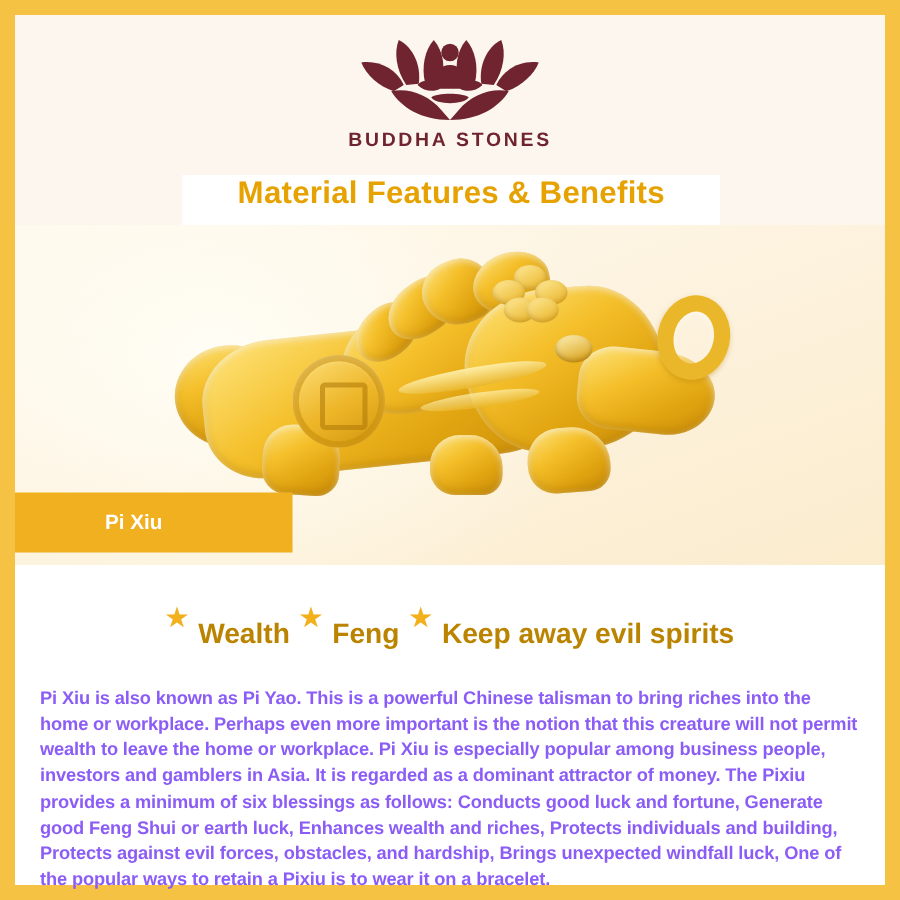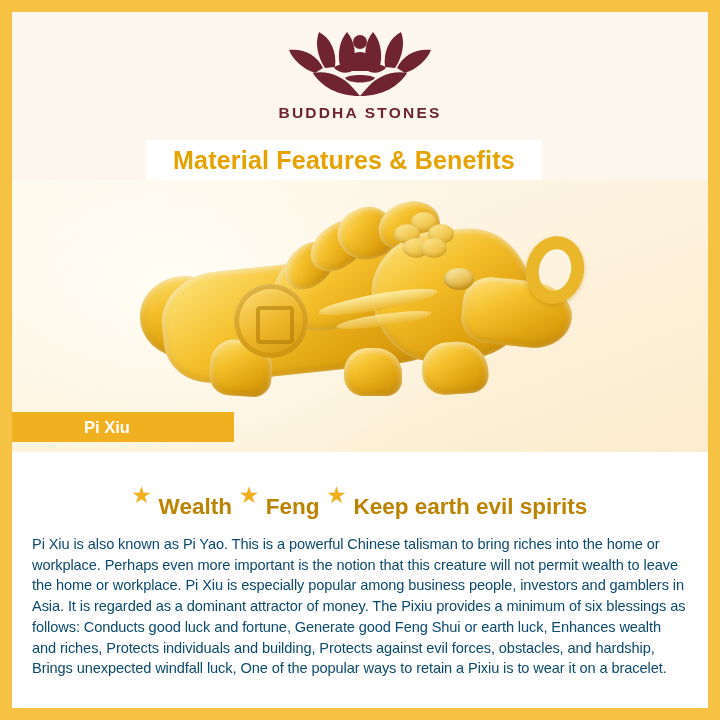--- a/index.html
+++ b/index.html
@@ -74,25 +74,25 @@
     letter-spacing: 2.2px;
     font-weight: bold;
     color: #6f2430;
     font-family: "Liberation Sans", sans-serif;
   }
 
   .title-band {
     position: absolute;
     left: 134px;
     top: 128px;
-    width: 396px;
+    width: 430px;
     height: 40px;
     background: #ffffff;
     display: flex;
-    align-items: center;
+    align-items: flex-start;
     justify-content: center;
   }
   .title-band .title-text {
     font-size: 25px;
     font-weight: bold;
     color: #e5a200;
     letter-spacing: 0.2px;
     white-space: nowrap;
   }
 
@@ -246,21 +246,21 @@
     background: transparent;
     box-shadow: inset 0 2px 5px rgba(255,255,255,0.5), 0 2px 4px rgba(170,120,10,0.35);
     transform: rotate(12deg);
   }
 
   .caption {
     position: absolute;
     left: 0;
     bottom: 10px;
     width: 222px;
-    height: 30px;
+    height: 48px;
     background: #f0b01f;
     display: flex;
     align-items: center;
   }
   .caption span {
     margin-left: 72px;
     color: #ffffff;
     font-size: 16.5px;
     font-weight: bold;
   }
@@ -283,26 +283,26 @@
     color: #c18700;
     white-space: nowrap;
   }
   .benefits .star {
     color: #f2b01c;
     font-size: 20px;
     line-height: 1;
   }
   .benefits .b-text { color: #bb8400; margin-top: 24px; }
   .body-copy {
-    margin-top: 14px;
+    margin-top: 29px;
     font-size: 14.6px;
     line-height: 1.42;
-    color: #0c4a6e;
+    color: #8b5cf6;
     text-align: left;
-    font-weight: normal;
+    font-weight: bold;
     letter-spacing: -0.1px;
   }
 </style>
 </head>
 <body>
 
 <div class="page">
 
   <div class="frame-top"></div>
   <div class="frame-bottom"></div>
@@ -378,19 +378,19 @@
       </div>
     </div>
 
     <div class="content">
       <div class="benefits">
         <span class="star">★</span>
         <span class="b-text">Wealth</span>
         <span class="star">★</span>
         <span class="b-text">Feng</span>
         <span class="star">★</span>
-        <span class="b-text">Keep earth evil spirits</span>
+        <span class="b-text">Keep away evil spirits</span>
       </div>
       <div class="body-copy">Pi Xiu is also known as Pi Yao. This is a powerful Chinese talisman to bring riches into the home or workplace. Perhaps even more important is the notion that this creature will not permit wealth to leave the home or workplace. Pi Xiu is especially popular among business people, investors and gamblers in Asia. It is regarded as a dominant attractor of money. The Pixiu provides a minimum of six blessings as follows: Conducts good luck and fortune, Generate good Feng Shui or earth luck, Enhances wealth and riches, Protects individuals and building, Protects against evil forces, obstacles, and hardship, Brings unexpected windfall luck, One of the popular ways to retain a Pixiu is to wear it on a bracelet.</div>
     </div>
 
   </div>
 </div>
 
 </body></html>

